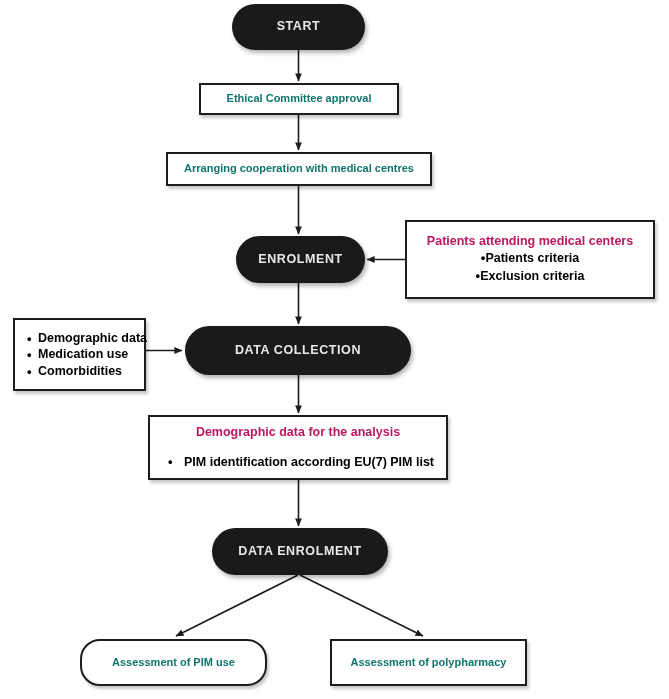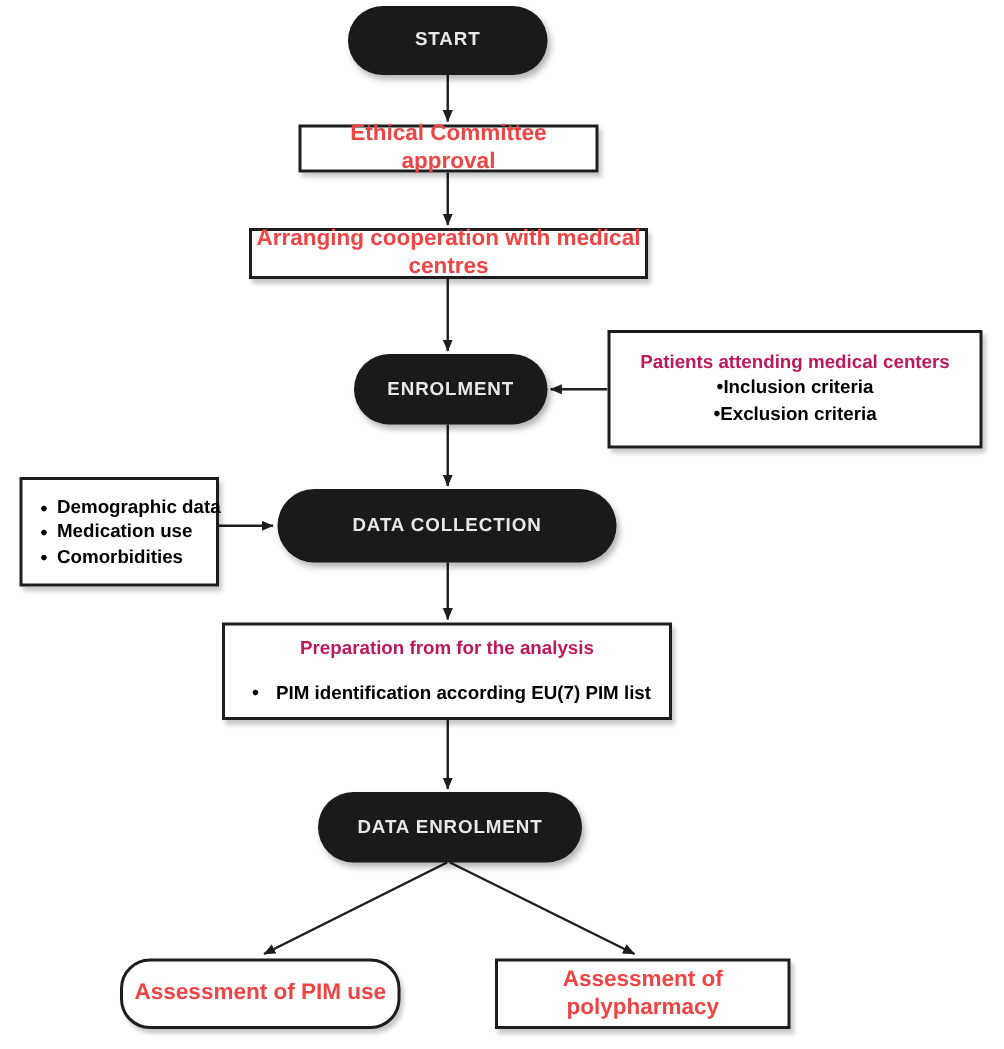--- a/index.html
+++ b/index.html
@@ -47,22 +47,22 @@
     letter-spacing: 0.6px;
     text-align: center;
     line-height: 1.1;
   }
   .node.boxed {
     background: #ffffff;
     border: 2px solid #1d1d1d;
     box-shadow: 2px 3px 3px rgba(0,0,0,0.22);
   }
   .node.boxed .node-label {
-    color: #ef4444;
-    font-size: 15px;
+    color: #0f766e;
+    font-size: 11px;
     font-weight: 700;
     text-align: center;
     line-height: 1.25;
   }
   .bullet-list {
     list-style: none;
     margin: 0;
     padding: 0;
   }
   .bullet-list li {
@@ -171,42 +171,42 @@
   </div>
 
   <div class="node terminal" style="left:236px; top:236px; width:129px; height:47px;">
     <span class="node-label">ENROLMENT</span>
   </div>
 
   <div class="node boxed" style="left:405px; top:220px; width:250px; height:79px; justify-content:center;">
     <div class="title-line">Patients attending medical centers</div>
     <ul class="bullet-list bullets-center">
       <li>
-        <span class="dot">•</span><span>Inclusion criteria</span>
+        <span class="dot">•</span><span>Patients criteria</span>
       </li>
       <li>
         <span class="dot">•</span><span>Exclusion criteria</span>
       </li>
     </ul>
   </div>
 
   <div class="node terminal" style="left:185px; top:326px; width:226px; height:49px;">
     <span class="node-label">DATA COLLECTION</span>
   </div>
 
   <div class="node boxed" style="left:13px; top:318px; width:133px; height:73px;">
     <ul class="bullet-list bullets-left">
       <li>Demographic data</li>
       <li>Medication use</li>
       <li>Comorbidities</li>
     </ul>
   </div>
 
   <div class="node boxed" style="left:148px; top:415px; width:300px; height:65px; justify-content:flex-start; padding-top:8px;">
-    <div class="title-line prep-title">Preparation from for the analysis</div>
+    <div class="title-line prep-title">Demographic data for the analysis</div>
     <ul class="bullet-list bullets-wide">
       <li>PIM identification according EU(7) PIM list</li>
     </ul>
   </div>
 
   <div class="node terminal" style="left:212px; top:528px; width:176px; height:47px;">
     <span class="node-label">DATA ENROLMENT</span>
   </div>
 
   <div class="node boxed" style="left:80px; top:639px; width:187px; height:47px;border-radius:20px;">

